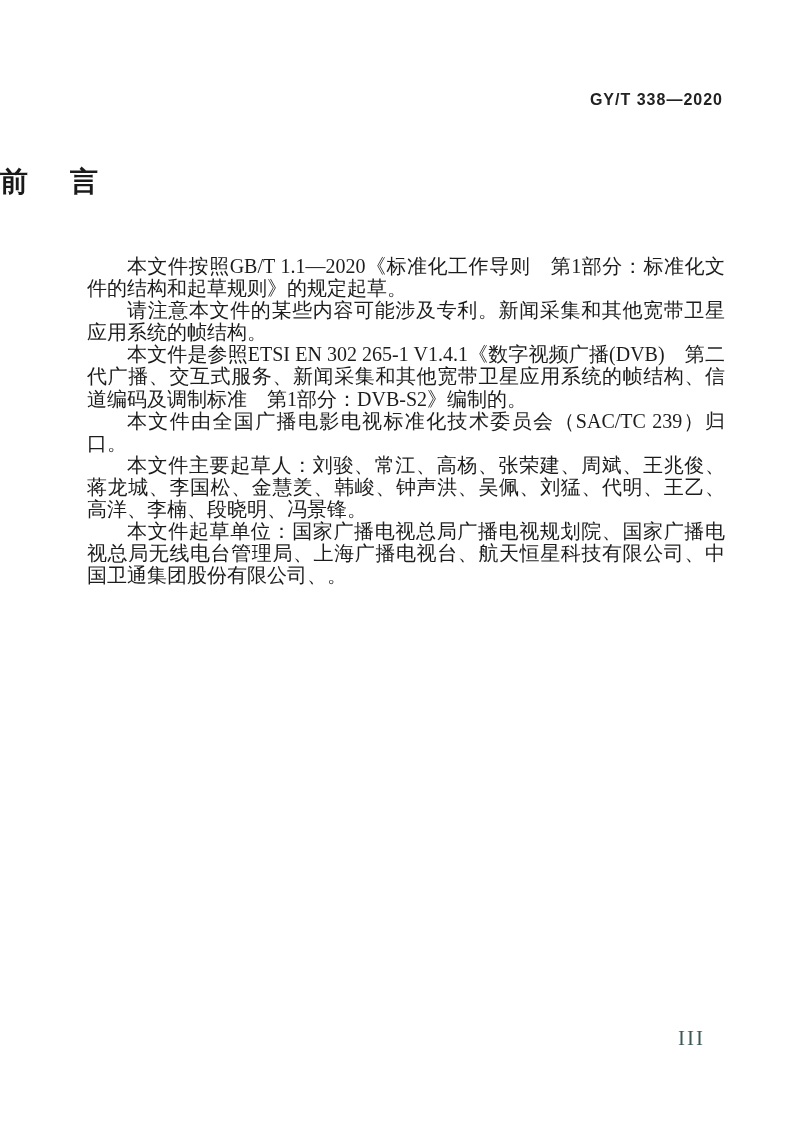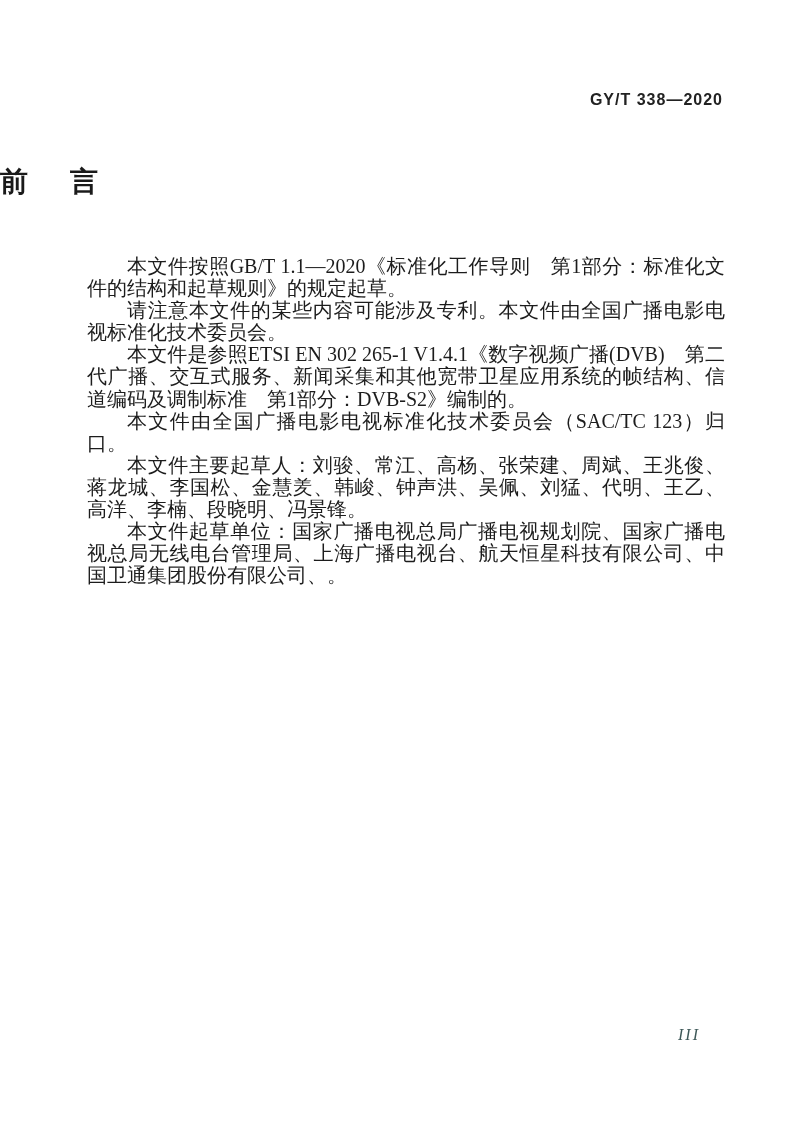--- a/index.html
+++ b/index.html
@@ -56,39 +56,38 @@
   .body-text p {
     margin: 0;
     padding: 0;
     text-indent: 2em;
   }
   .page-number {
     position: absolute;
     top: 1026px;
     left: 678px;
     font-family: "Liberation Serif", "DejaVu Serif", serif;
-    font-size: 16px;
+    font-size: 21px;
     letter-spacing: 2px;
     color: #3e5858;
-    font-style: italic;
   }
 </style>
 </head>
 <body>
 
 <div class="page">
 
   <div class="std-number">GY/T 338—2020</div>
 
   <h1 class="doc-title">前　言</h1>
 
   <div class="body-text">
     <p>本文件按照GB/T 1.1—2020《标准化工作导则　第1部分：标准化文件的结构和起草规则》的规定起草。</p>
-    <p>请注意本文件的某些内容可能涉及专利。本文件由全国广播电影电视标准化技术委员会。</p>
+    <p>请注意本文件的某些内容可能涉及专利。新闻采集和其他宽带卫星应用系统的帧结构。</p>
     <p>本文件是参照ETSI EN 302 265-1 V1.4.1《数字视频广播(DVB)　第二代广播、交互式服务、新闻采集和其他宽带卫星应用系统的帧结构、信道编码及调制标准　第1部分：DVB-S2》编制的。</p>
-    <p>本文件由全国广播电影电视标准化技术委员会（SAC/TC 123）归口。</p>
+    <p>本文件由全国广播电影电视标准化技术委员会（SAC/TC 239）归口。</p>
     <p>本文件主要起草人：刘骏、常江、高杨、张荣建、周斌、王兆俊、蒋龙城、李国松、金慧羑、韩峻、钟声洪、吴佩、刘猛、代明、王乙、高洋、李楠、段晓明、冯景锋。</p>
     <p>本文件起草单位：国家广播电视总局广播电视规划院、国家广播电视总局无线电台管理局、上海广播电视台、航天恒星科技有限公司、中国卫通集团股份有限公司、。</p>
   </div>
 
   <div class="page-number">III</div>
 
 </div>
 
 </body></html>

